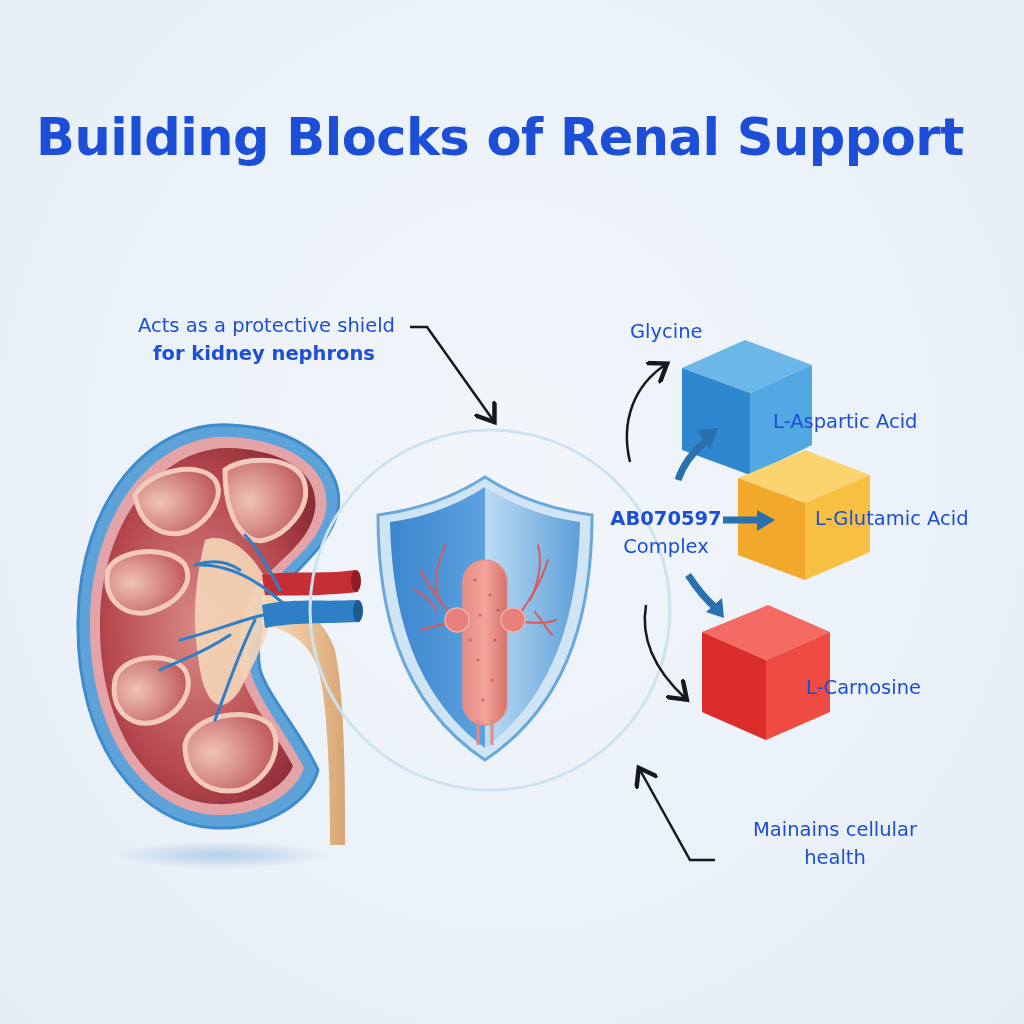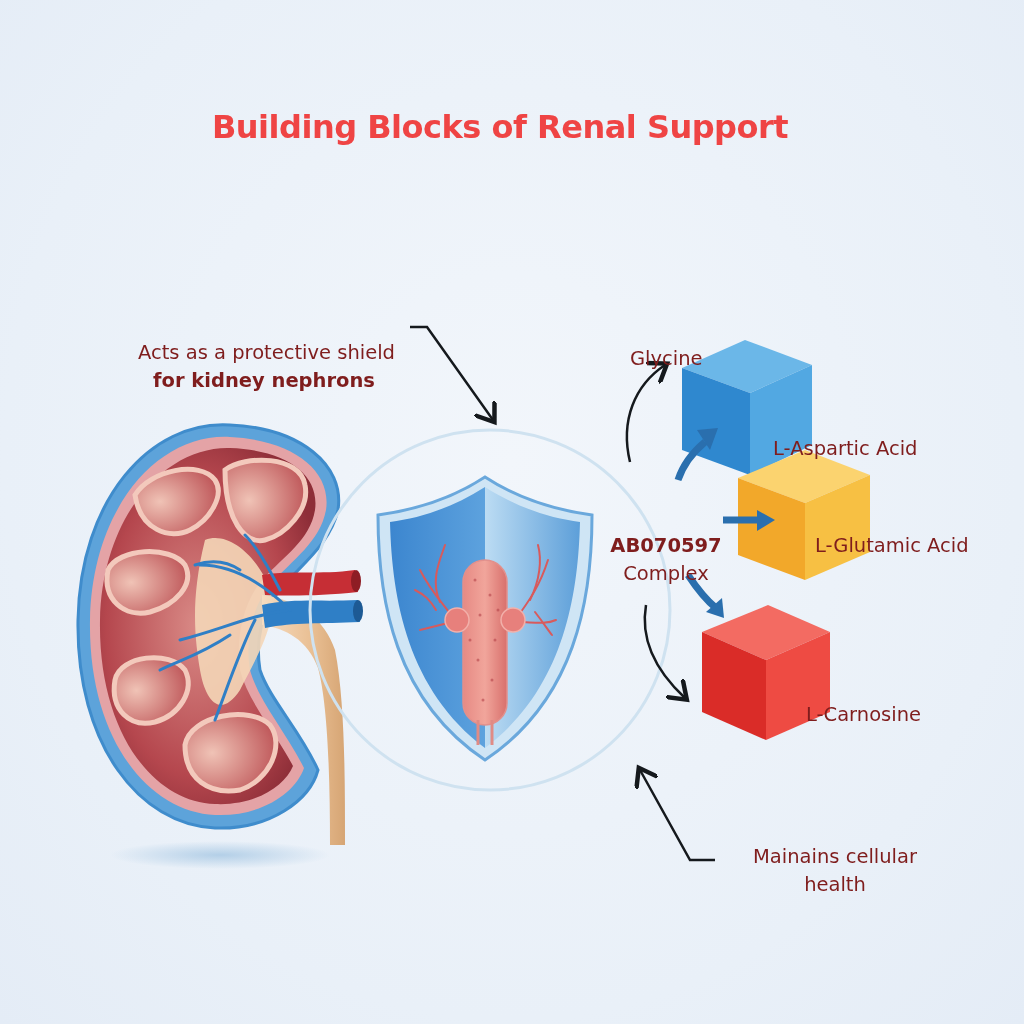--- a/index.html
+++ b/index.html
@@ -5,25 +5,25 @@
     html, body { margin: 0; padding: 0; }
     body {
       width: 1024px; height: 1024px; overflow: hidden;
       background: radial-gradient(ellipse at 50% 45%, #f2f6fb 0%, #e9f0f8 70%, #e4ecf6 100%);
       font-family: "DejaVu Sans", sans-serif;
       position: relative;
       color: #15191d;
     }
     .title {
       position: absolute; left: 0; top: 108px; width: 1000px;
-      text-align: center; font-size: 32px; font-weight: bold;
-      letter-spacing: -0.5px; color: #ef4444;
+      text-align: center; font-size: 51px; font-weight: bold;
+      letter-spacing: -0.5px; color: #1d4ed8;
       font-family: "DejaVu Sans", sans-serif;
     }
-    .label { position: absolute; font-size: 19.5px; line-height: 28px; color: #7f1d1d; white-space: nowrap; margin-top: 27px; }
+    .label { position: absolute; font-size: 19.5px; line-height: 28px; color: #1d4ed8; white-space: nowrap; }
     .center { text-align: center; }
     svg.art { position: absolute; left: 0; top: 0; }
   </style>
 </head>
 <body>
 
 <div class="title">Building Blocks of Renal Support</div>
 
 <svg class="art" width="1024" height="1024" viewBox="0 0 1024 1024">
   <defs>

